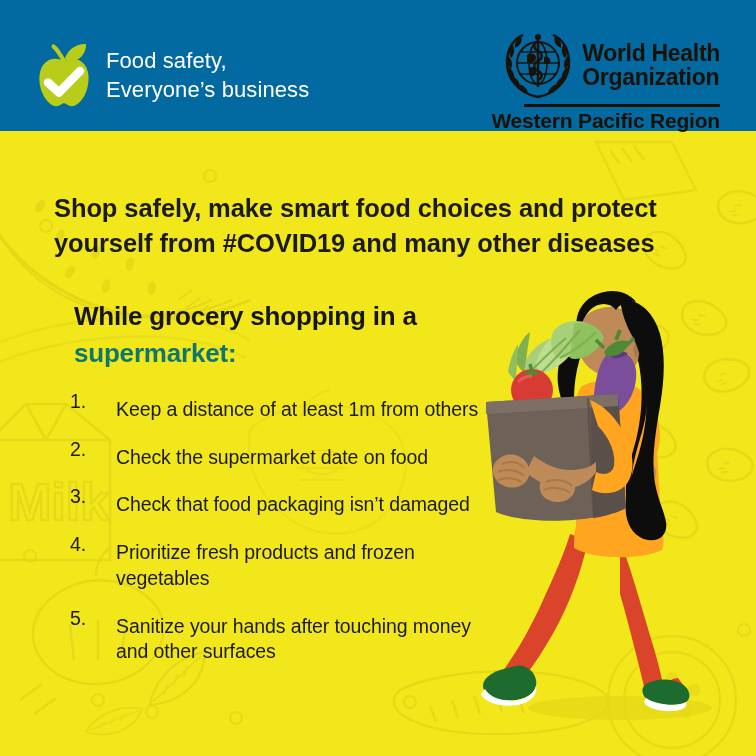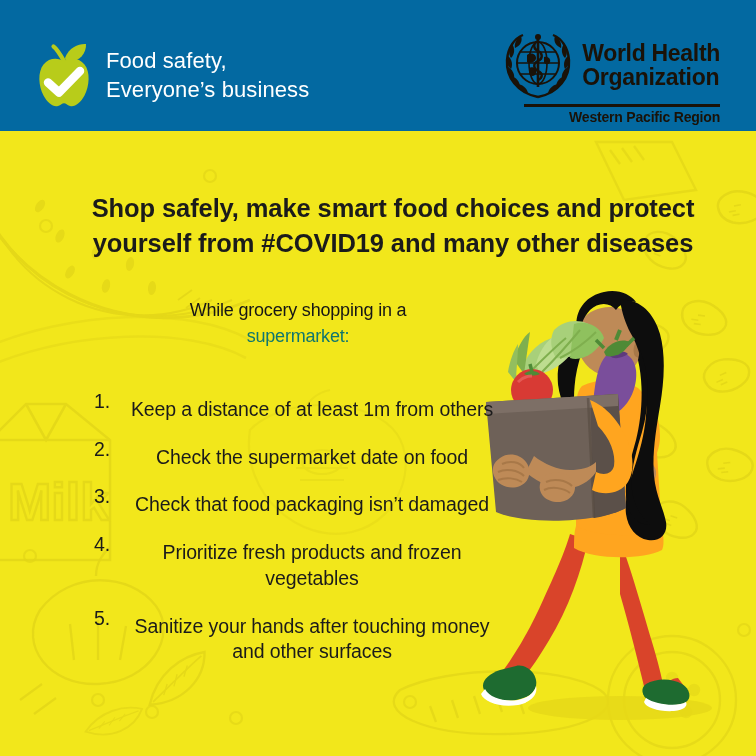--- a/index.html
+++ b/index.html
@@ -65,49 +65,48 @@
     white-space:pre-line;
     text-align:left;
   }
   .who-rule{
     width:196px; height:3px; background:#1A1208;
     margin:3px 0 2px auto;
   }
   .who-region{
     color:#1A1208;
     font-weight:700;
-    font-size:14px;
+    font-size:21px;
     letter-spacing:-.2px;
     text-align:right;
   }
 
   
   .content{
-    position:absolute; left:17px; top:131px;
+    position:absolute; left:8px; top:131px;
     width:680px; height:625px;
     z-index:4;
-    text-align:center;
   }
 
   .headline{
     position:absolute; left:46px; top:60px;
     width:660px;
     color:#1B1B1B;
     font-size:25.5px;
     font-weight:700;
     line-height:1.36;
     letter-spacing:-.1px;
     white-space:pre-line;
   }
 
   .subhead{
     position:absolute; left:66px; top:167px;
     width:430px;
-    font-size:18px;
-    font-weight:400;
+    font-size:26px;
+    font-weight:700;
     line-height:1.42;
     letter-spacing:-.2px;
   }
   .subhead .sub-a{ color:#161616; }
   .subhead .sub-b{ color:#0f766e; }
 
   .steps{
     position:absolute; left:62px; top:258px;
     width:420px;
     list-style:none;

